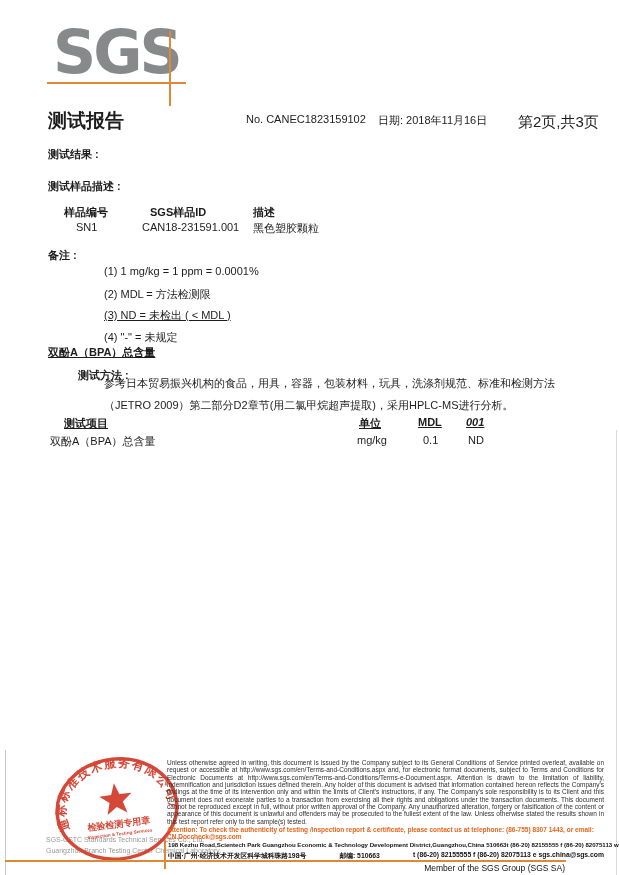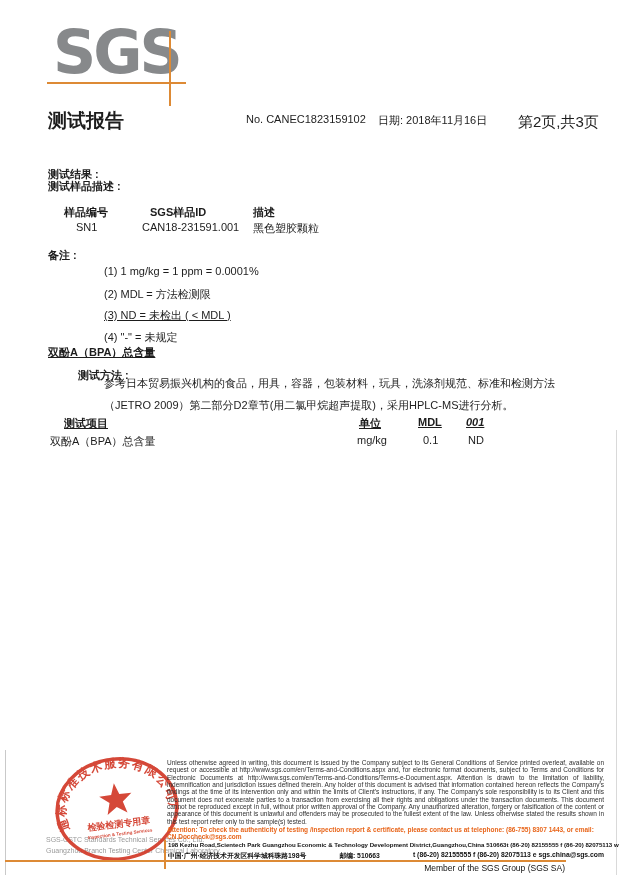--- a/index.html
+++ b/index.html
@@ -21,21 +21,21 @@
 
   .report-title{ left:48px; top:108px; font-size:19px; font-weight:bold; }
   .report-no{ left:218px; top:113px; font-size:11px;margin-left:28px; }
   .report-date{ left:378px; top:113px; font-size:11px; }
   .report-pages{ left:518px; top:113px; font-size:15px; }
 
   .lbl { font-size:11px; font-weight:bold; }
   .txt { font-size:11px; }
   .u { }
 
-  .results-label{ left:48px; top:147px;margin-top:20px; }
+  .results-label{ left:48px; top:147px; }
   .sample-title{ left:48px; top:179px; }
 
   .st-h1{ left:64px;  top:205px; }
   .st-h2{ left:150px; top:205px; }
   .st-h3{ left:253px; top:205px; }
   .st-c1{ left:76px;  top:221px; }
   .st-c2{ left:142px; top:221px; }
   .st-c3{ left:253px; top:221px; }
 
   .remarks-label{ left:48px; top:248px; }

